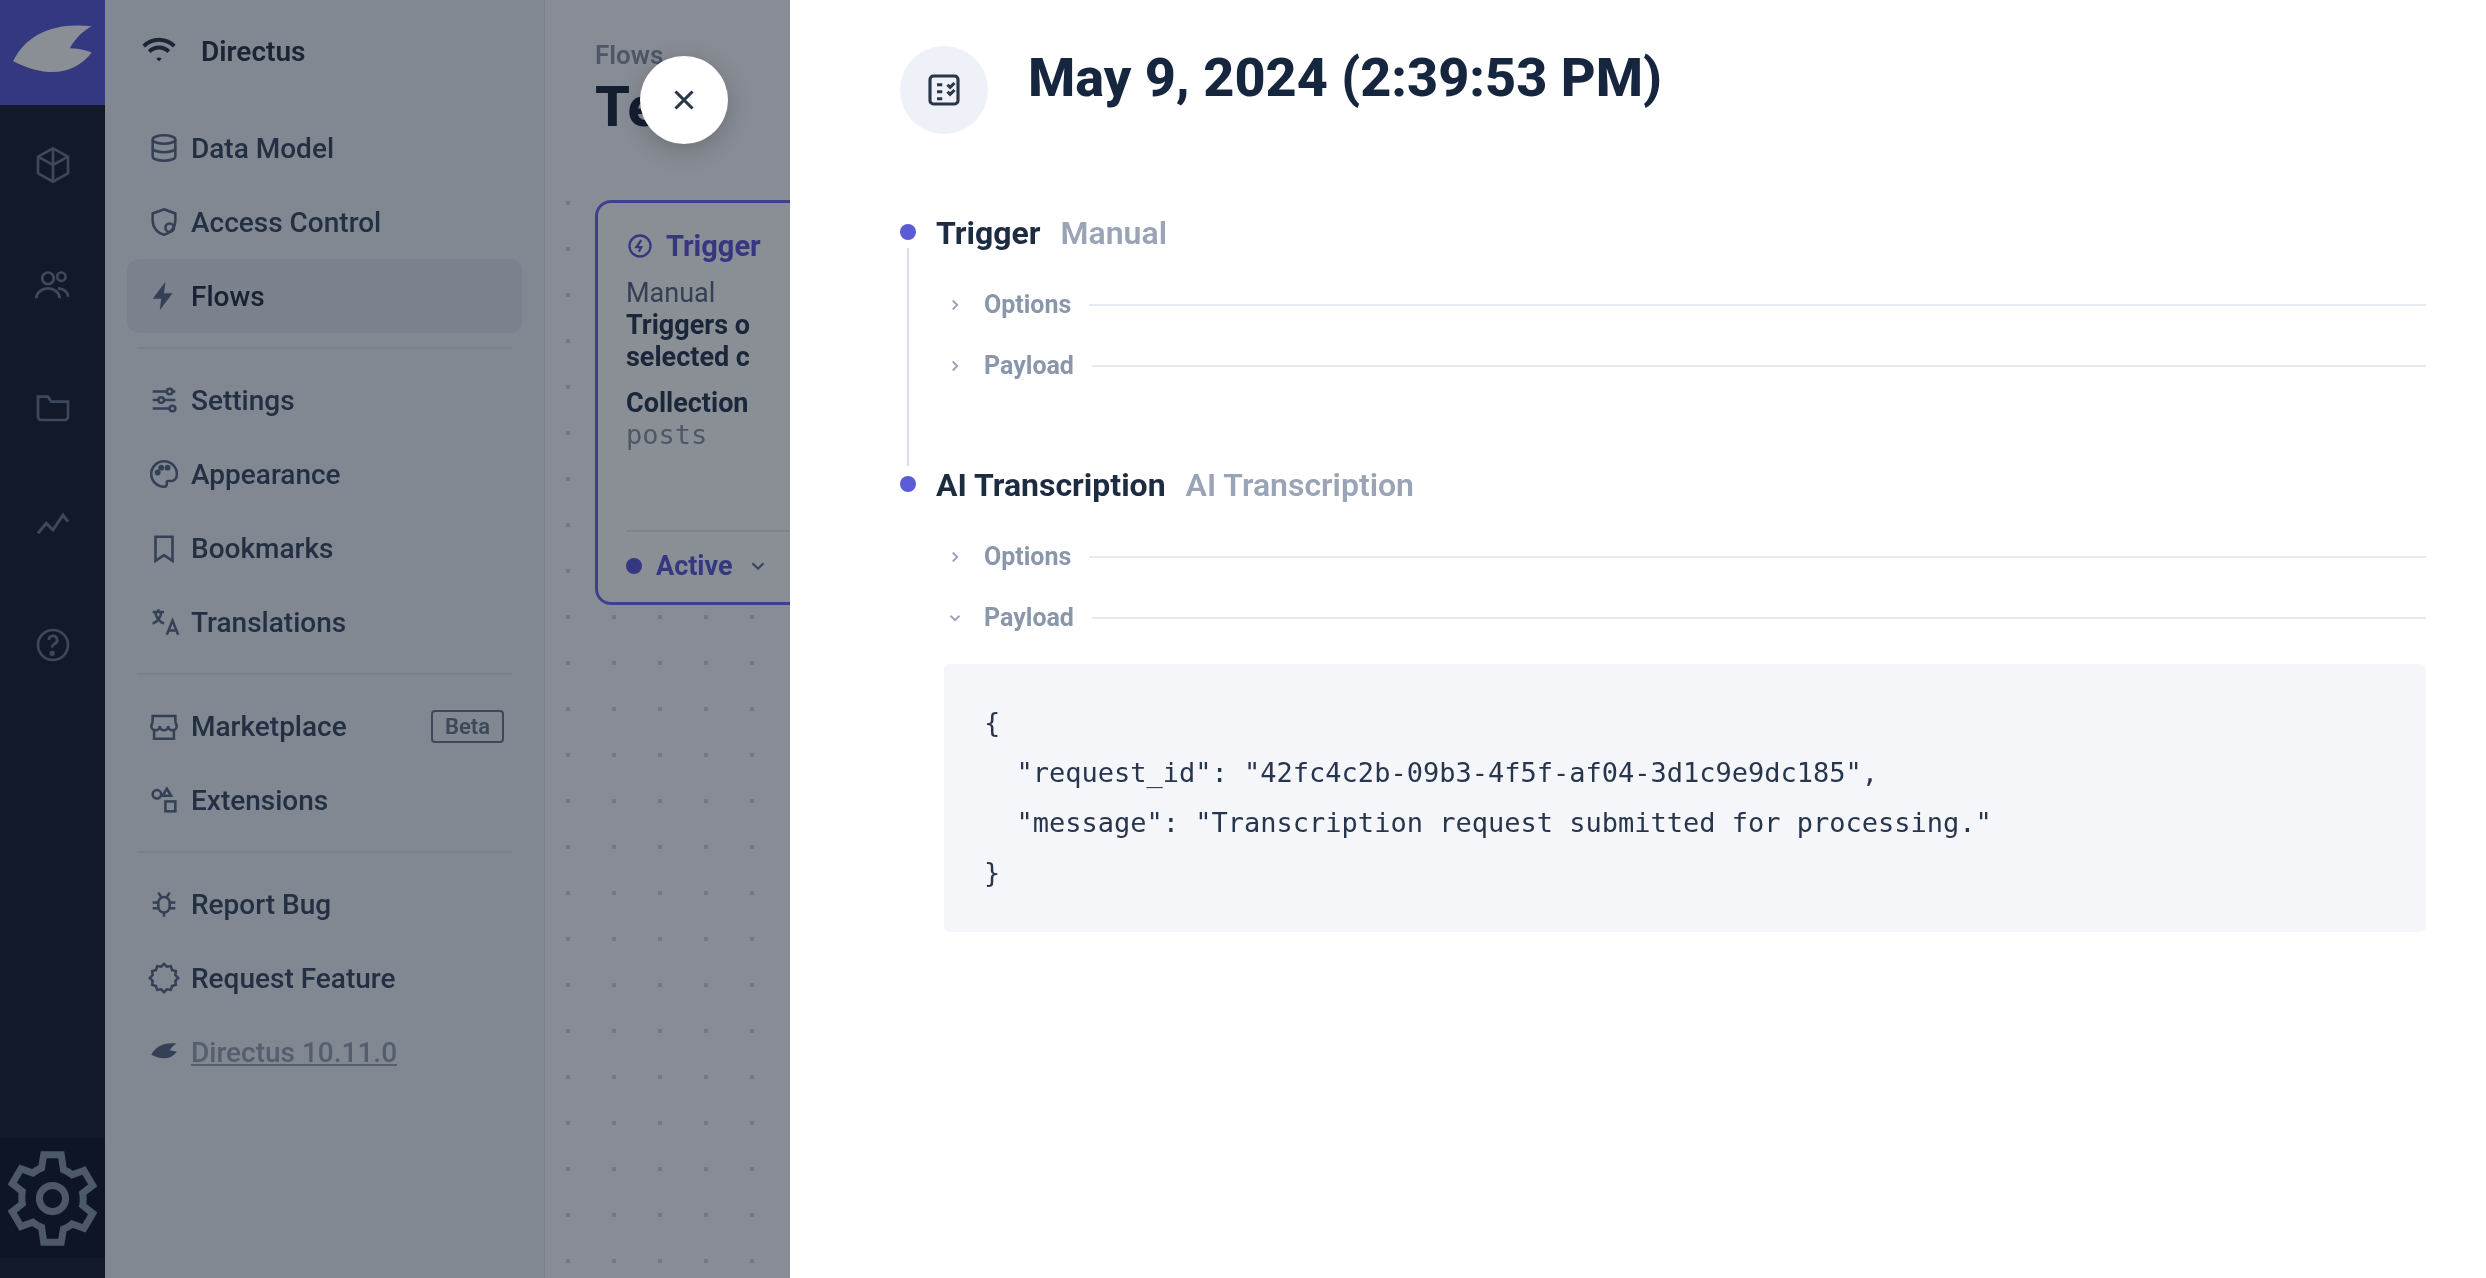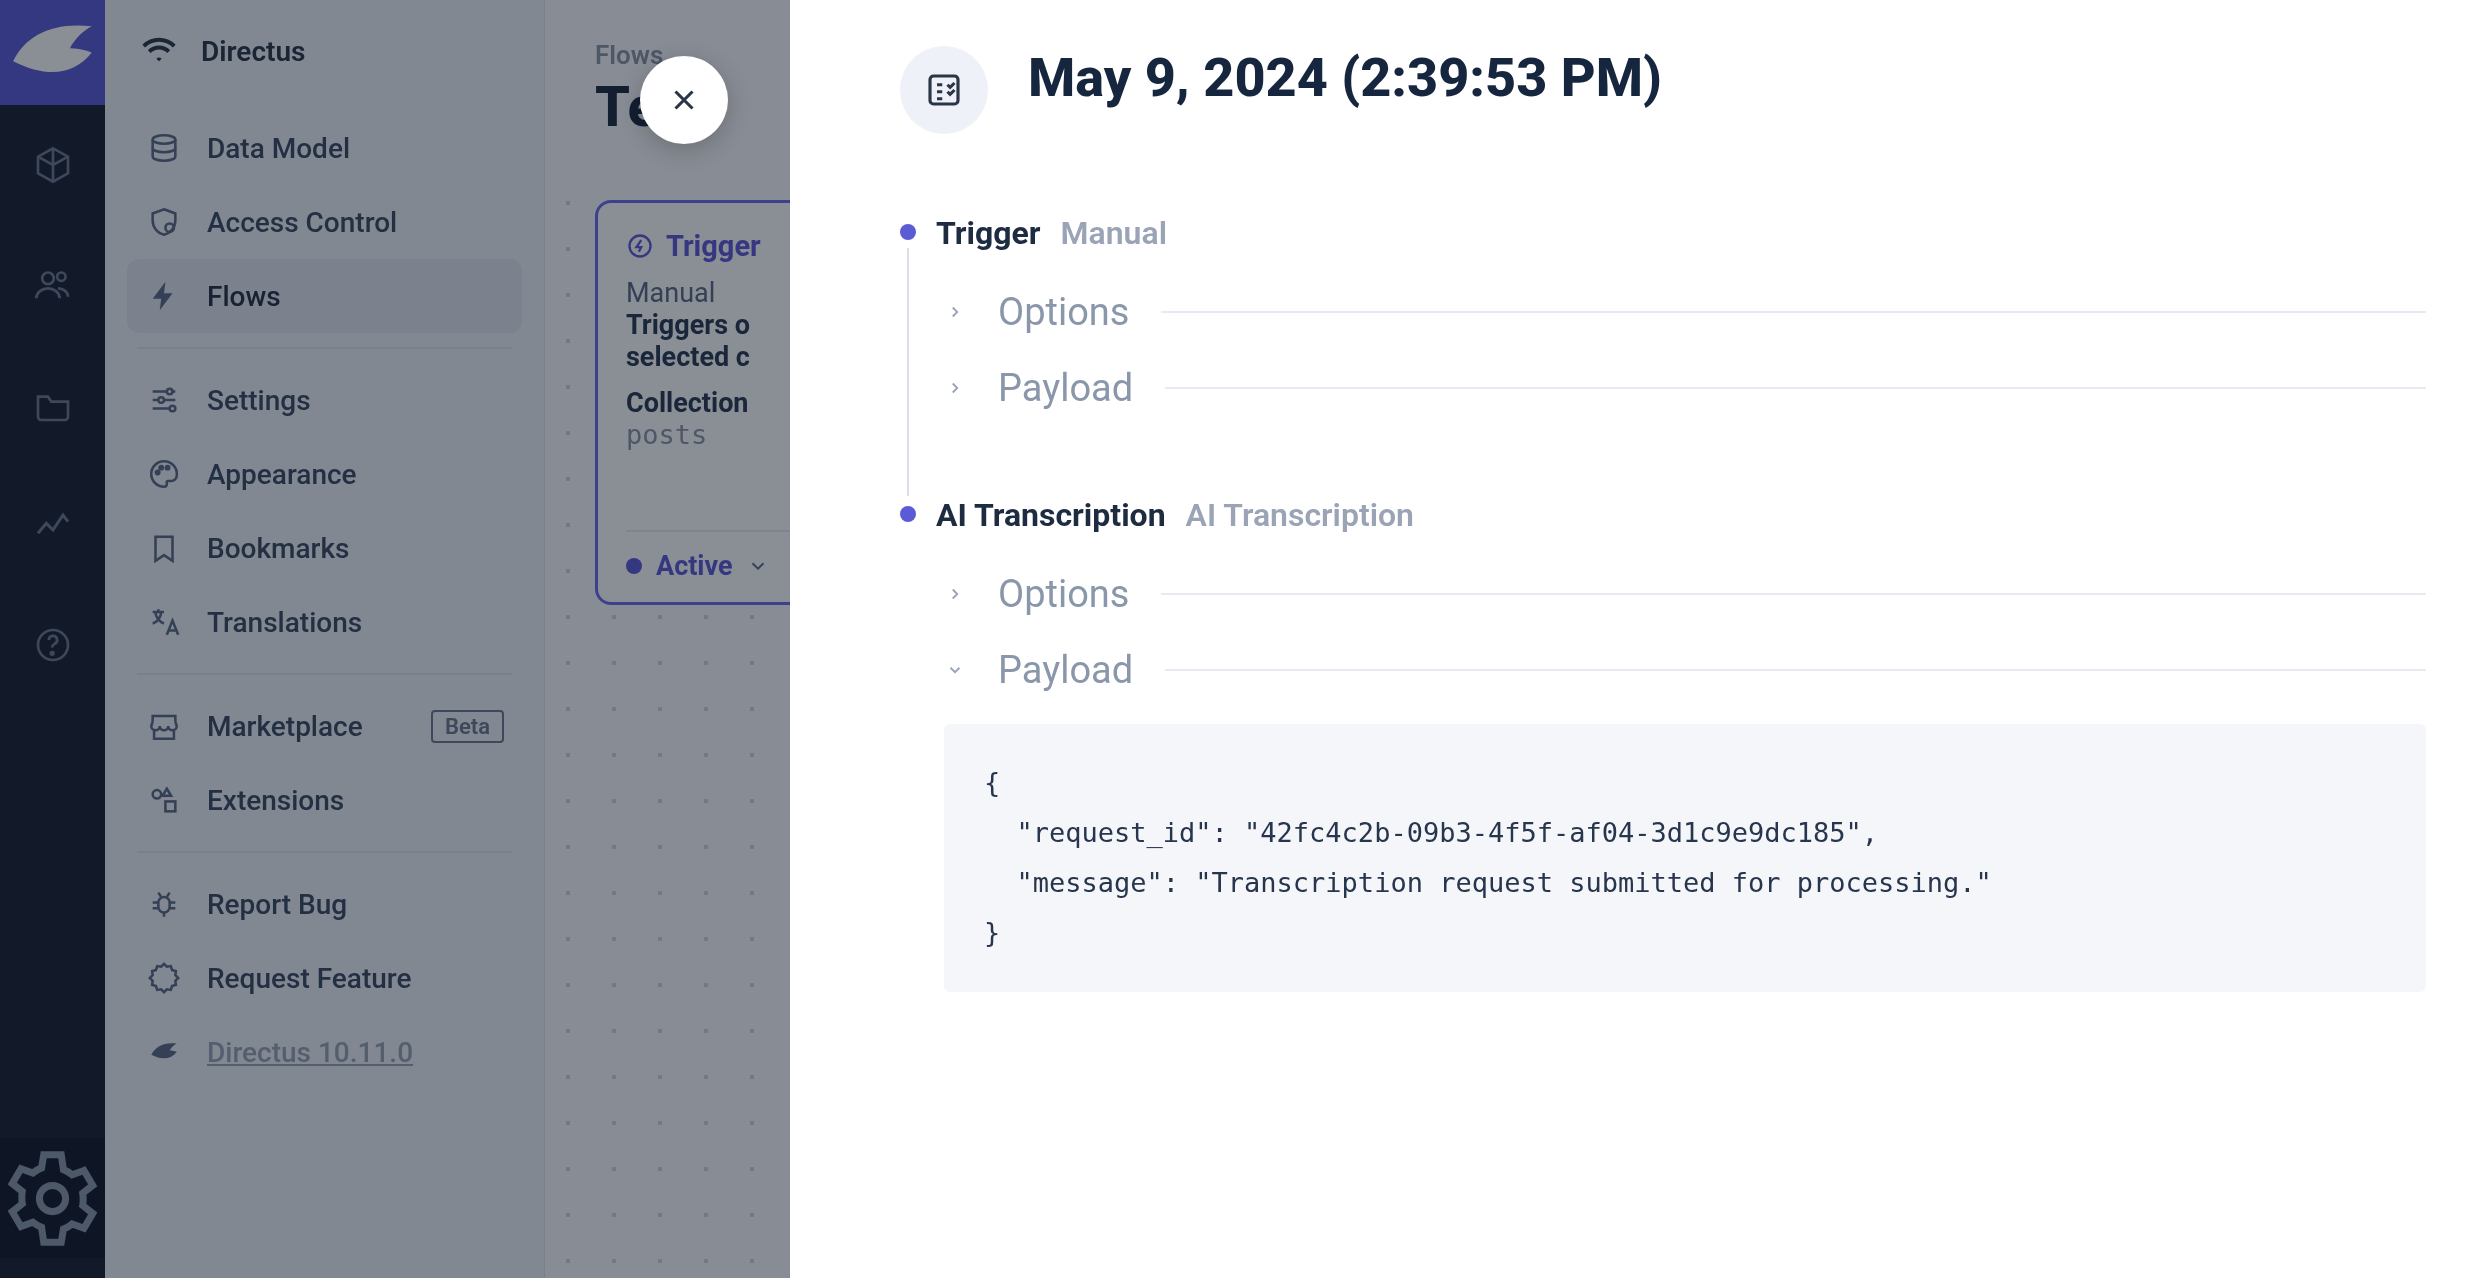--- a/index.html
+++ b/index.html
@@ -78,21 +78,21 @@
     gap: 22px;
     padding: 10px 12px;
     font-weight: 600;
     color: #2a3648;
   }
   .sidebar .brand svg { width: 40px; height: 40px; }
   .sidebar .section-gap { height: 26px; }
   .sidebar .nav-item {
     display: flex;
     align-items: center;
-    gap: 24px;
+    gap: 8px;
     padding: 18px 18px;
     border-radius: 12px;
     color: #3b4a61;
     font-weight: 500;
   }
   .sidebar .nav-item.active {
     background: #e2e6ef;
     color: #253044;
   }
   .sidebar .nav-item .icon {
@@ -267,26 +267,26 @@
     top: 34px;
     bottom: -70px;
     width: 2px;
     background: #d9dee9;
   }
   .step:last-child .step-connector { display: none; }
 
   .sub-row {
     display: flex;
     align-items: center;
-    gap: 32px;
+    gap: 18px;
     margin-left: 44px;
     padding: 16px 0;
     color: #8a96aa;
-    font-size: 38px;
-    font-weight: 400;
+    font-size: 25px;
+    font-weight: 700;
   }
   .sub-row .chev {
     width: 22px; height: 22px;
     display: inline-flex; align-items: center; justify-content: center;
     color: #9aa4b6;
     flex-shrink: 0;
   }
   .sub-row .chev svg { width: 18px; height: 18px; }
   .sub-row .label { flex-shrink: 0; }
   .sub-row .rule {

